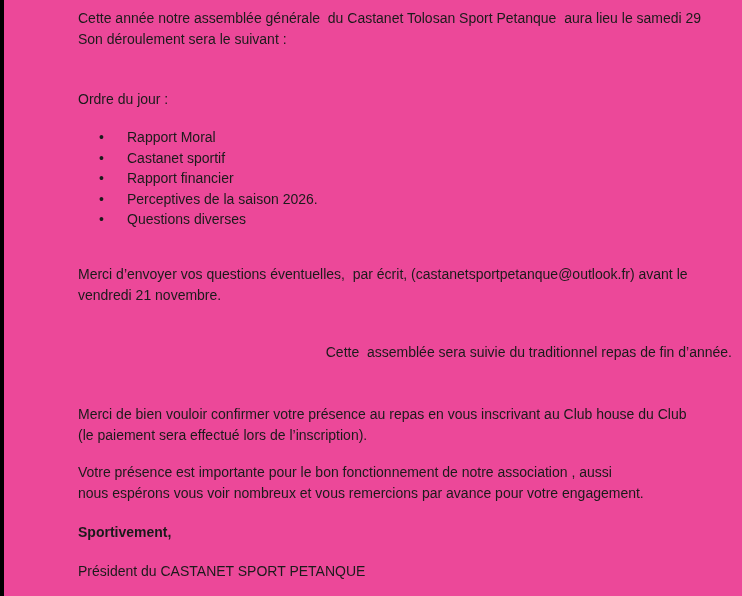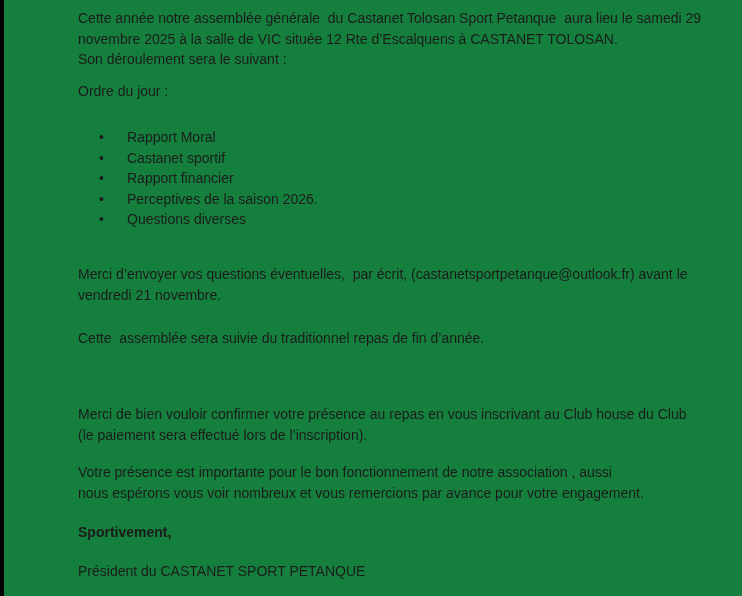--- a/index.html
+++ b/index.html
@@ -5,21 +5,21 @@
 <style>
   html, body {
     margin: 0;
     padding: 0;
     background: #ffffff;
   }
   .page {
     position: relative;
     width: 742px;
     height: 596px;
-    background: #15803d;
+    background: #ec4899;
     overflow: hidden;
     font-family: "Liberation Sans", "DejaVu Sans", sans-serif;
     color: #1b1b1b;
     font-size: 14px;
     line-height: 20.5px;
     font-weight: 400;
   }
   .left-bar {
     position: absolute;
     left: 0;
@@ -30,24 +30,24 @@
   }
   .para {
     position: absolute;
     left: 78px;
     right: 10px;
   }
   .line {
     white-space: pre-wrap;
   }
   .p-intro        { top: 8px; }
-  .p-agenda-head  { top: 81px; }
+  .p-agenda-head  { top: 89px; }
   .p-agenda-list  { top: 127px; }
   .p-questions    { top: 264px; }
-  .p-repas        { top: 328px; }
+  .p-repas        { top: 342px; text-align: right; }
   .p-confirm      { top: 404px; }
   .p-importance   { top: 462px; }
   .p-closing      { top: 522px; font-weight: bold; }
   .p-signature    { top: 561px; }
   ul.agenda {
     list-style: none;
     margin: 0;
     padding: 0;
   }
   ul.agenda li {
@@ -63,21 +63,20 @@
 </style>
 </head>
 <body>
 
 <div class="page">
 
   <div class="left-bar"></div>
 
   <div class="para p-intro">
     <div class="line">Cette année notre assemblée générale  du Castanet Tolosan Sport Petanque  aura lieu le samedi 29</div>
-    <div class="line">novembre 2025 à la salle de VIC située 12 Rte d’Escalquens à CASTANET TOLOSAN.</div>
     <div class="line">Son déroulement sera le suivant :</div>
   </div>
 
   <div class="para p-agenda-head">
     <div class="line">Ordre du jour :</div>
   </div>
 
   <ul class="agenda para p-agenda-list">
     <li>
       <span class="bullet-marker">•</span>

